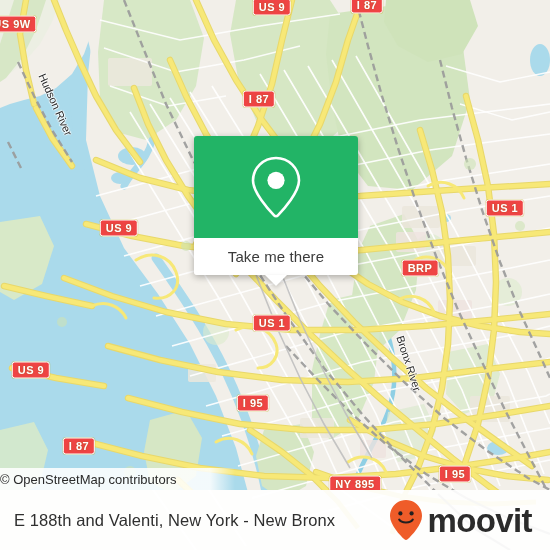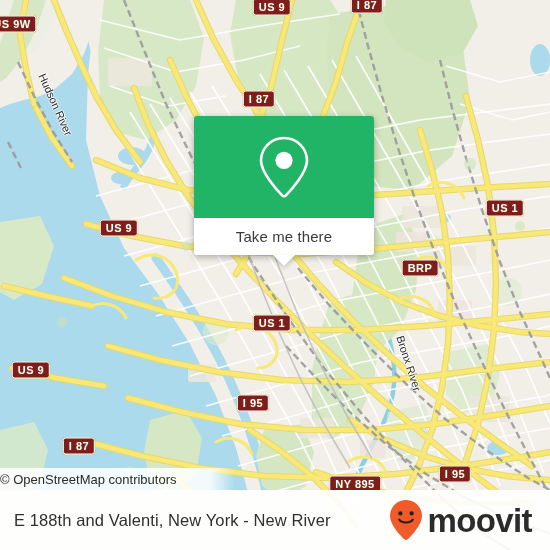--- a/index.html
+++ b/index.html
@@ -33,21 +33,21 @@
     position: absolute;
     left: 0; top: 0;
     width: 550px;
     height: 550px;
   }
   #map-svg { display: block; }
 
   
   .shield {
     position: absolute;
-    background: #7f1d1d;
+    background: #ef4444;
     border: 1.5px solid #ffffff;
     border-radius: 3px;
     color: #ffffff;
     font-family: "Liberation Sans", sans-serif;
     font-size: 11px;
     font-weight: bold;
     letter-spacing: .5px;
     padding: 1px 5px 2px 5px;
     line-height: 12px;
     white-space: nowrap;
@@ -62,22 +62,22 @@
     font-size: 11px;
     white-space: nowrap;
     transform-origin: 0 50%;
     text-shadow: -1px 0 1px #fff, 1px 0 1px #fff, 0 -1px 1px #fff, 0 1px 1px #fff;
   }
 
   
   #popup-card {
     position: absolute;
     left: 194px;
-    top: 116px;
-    width: 180px;
+    top: 136px;
+    width: 164px;
     border-radius: 3px;
     box-shadow: 0 2px 7px rgba(0,0,0,.30);
     overflow: visible;
     z-index: 40;
   }
   #popup-head {
     height: 102px;
     border-radius: 3px 3px 0 0;
     display: flex;
     align-items: center;
@@ -450,21 +450,21 @@
           <path d="M418,468 L402,500 L392,534"></path>
         </g>
         <g stroke="#9a9a9a" stroke-width="2.2" fill="none" opacity="0.75">
           <path d="M438,494 L474,528 L510,550"></path>
           <path d="M426,474 L466,498 L508,518 L550,534"></path>
         </g>
       </svg>
     </div>
     <div id="footer-wash"></div>
     <div id="footer-content">
-      <span id="footer-address">E 188th and Valenti, New York - New River</span>
+      <span id="footer-address">E 188th and Valenti, New York - New Bronx</span>
       <div id="brand">
         <svg width="34" height="42" viewBox="0 0 34 42">
           <path d="M17 1 C8.2 1 1 8.1 1 16.9 C1 25.8 11.3 36.4 15.4 40.3 C16.3 41.2 17.7 41.2 18.6 40.3 C22.7 36.4 33 25.8 33 16.9 C33 8.1 25.8 1 17 1 Z" fill="#ef5c29"></path>
           <circle cx="11.4" cy="14.4" r="2.1" fill="#231f20"></circle>
           <circle cx="22.6" cy="14.4" r="2.1" fill="#231f20"></circle>
           <path d="M10.2 20.6 C12.2 24.4 21.8 24.4 23.8 20.6" fill="none" stroke="#231f20" stroke-width="2.1" stroke-linecap="round"></path>
         </svg>
         <span id="brand-wordmark">moovit</span>
       </div>
     </div>

